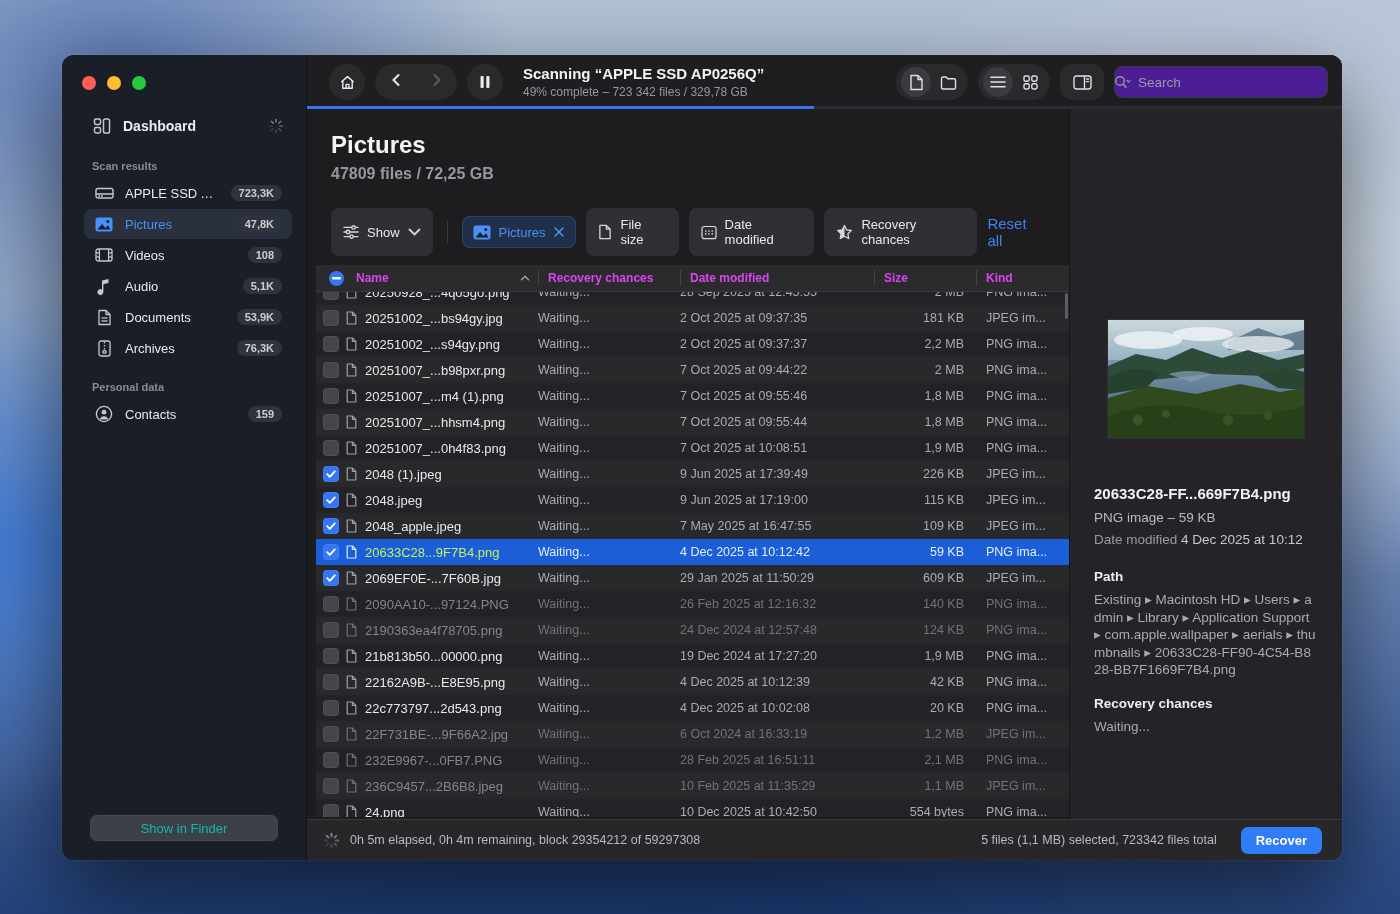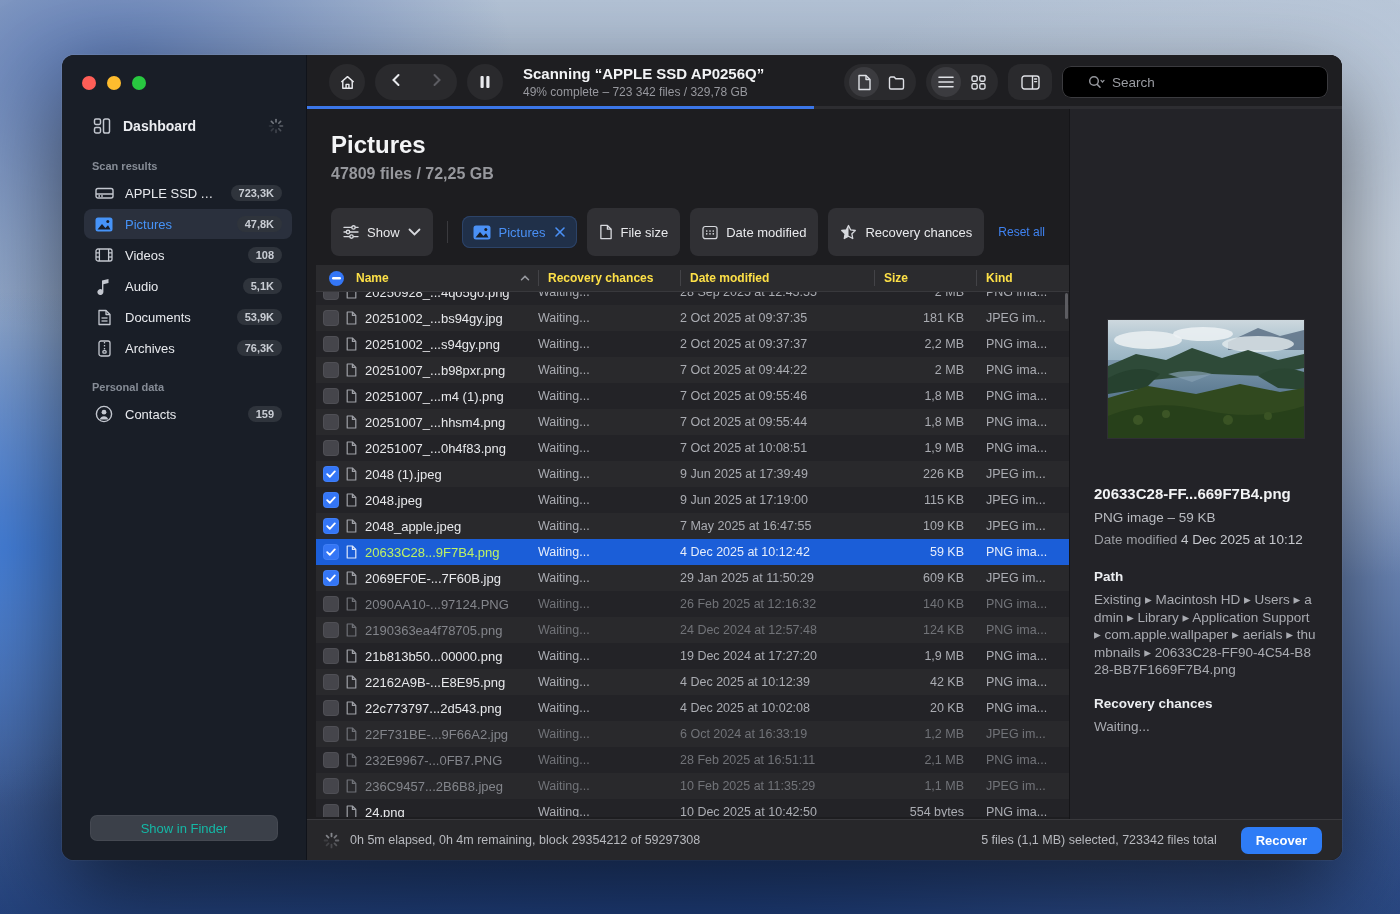--- a/index.html
+++ b/index.html
@@ -44,40 +44,40 @@
   .nav-pill .fwd{color:#5c5c62;}
   .nav-pill .bk{color:#e9eaee;}
   .tb-title{margin-left:10px;min-width:0;}
   .tb-title .t1{color:#f2f3f5;font-size:15px;font-weight:700;white-space:nowrap;}
   .tb-title .t2{color:#97989e;font-size:12px;margin-top:3px;white-space:nowrap;}
   .tb-right{margin-left:auto;display:flex;align-items:center;gap:10px;}
   .seg-pill{height:36px;border-radius:18px;background:#2a2a2d;display:flex;align-items:center;padding:0 5px;gap:2px;}
   .seg{width:30px;height:30px;border-radius:50%;display:flex;align-items:center;justify-content:center;color:#dfe1e6;}
   .seg.on{background:#3b3b3f;}
   .panel-btn{width:44px;height:36px;border-radius:12px;background:#2a2a2d;display:flex;align-items:center;justify-content:center;color:#dfe1e6;}
-  .searchbox{width:214px;height:32px;border-radius:9px;background:#000000;box-shadow:inset 0 0 0 1px #3b3b3f;
-    display:flex;align-items:center;gap:7px;padding:0 26px;color:#93959b;}
+  .searchbox{width:214px;height:32px;border-radius:9px;background:#4c1d95;box-shadow:inset 0 0 0 1px #3b3b3f;
+    display:flex;align-items:center;gap:7px;padding:0 0;color:#93959b;}
   .searchbox .ph{font-size:13.5px;color:#9a9ca2;}
   
   .bodyrow{flex:1;display:flex;min-height:0;}
   .content{width:762px;flex:0 0 762px;display:flex;flex-direction:column;min-height:0;}
   .head-block{padding:19px 0 0 24px;}
   .h1{color:#f3f4f6;font-size:24px;font-weight:700;line-height:34px;}
   .h2{color:#97989d;font-size:16px;font-weight:700;line-height:24px;}
   .filterrow{display:flex;align-items:center;gap:10px;margin:30px 0 0 24px;height:32px;}
   .fbtn{height:32px;border-radius:8px;background:#303034;display:flex;align-items:center;gap:8px;padding:8px 12px;color:#e8e9ec;font-size:13px;}
   .fbtn .fic{display:flex;color:#d6d8dd;}
   .vdiv{width:1px;height:22px;background:#3a3a3e;margin:0 4px;}
   .chip{height:32px;border-radius:8px;background:#203049;box-shadow:inset 0 0 0 1px #2c4368;display:flex;align-items:center;gap:8px;padding:0 11px;color:#4a90f5;font-size:13px;}
   .chip .fic{color:#4a90f5;display:flex;}
-  .resetall{margin-left:auto;margin-right:24px;color:#3f82f0;font-size:12px;}
+  .resetall{margin-left:auto;margin-right:24px;color:#3f82f0;font-size:15px;}
   
   .tablewrap{margin:17px 0 0 9px;width:753px;height:552px;position:relative;overflow:hidden;}
   .thead{height:26px;display:grid;grid-template-columns:30px 192px 142px 194px 102px 1fr;align-items:center;
-    background:#2b2b2e;border-bottom:1px solid #38383c;position:relative;z-index:2;color:#fde047;font-size:12px;font-weight:700;}
+    background:#2b2b2e;border-bottom:1px solid #38383c;position:relative;z-index:2;color:#d946ef;font-size:12px;font-weight:700;}
   .thead .hc{position:relative;display:flex;align-items:center;height:100%;padding-left:10px;box-sizing:border-box;}
   .thead .hc.sep::before{content:"";position:absolute;left:0;top:5px;bottom:5px;width:1px;background:#434347;}
   .thead .namehc{justify-content:space-between;padding-right:8px;}
   .rows{position:relative;margin-top:-13px;z-index:1;}
   .trow{height:26px;display:grid;grid-template-columns:30px 192px 142px 194px 102px 1fr;align-items:center;font-size:12.5px;}
   .trow.za{background:#232327;}
   .trow.zb{background:#29292c;}
   .trow.sel{background:#1b5ed8;}
   .cell{white-space:nowrap;overflow:hidden;text-overflow:ellipsis;}
   .c-check{display:flex;justify-content:center;}

